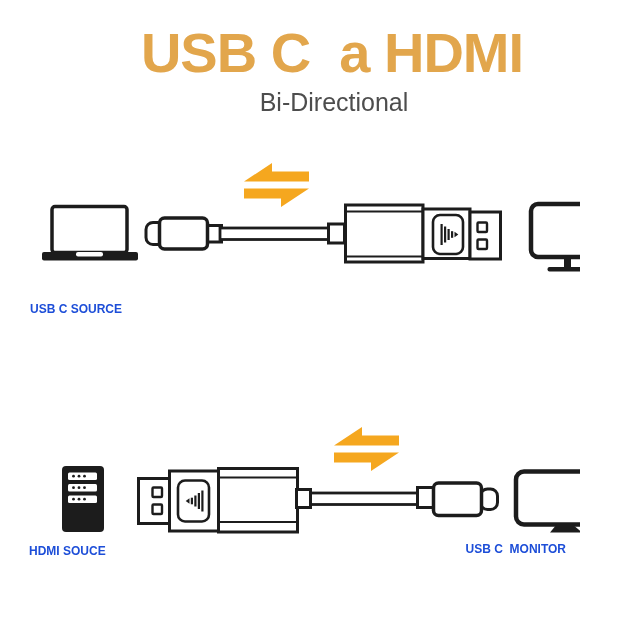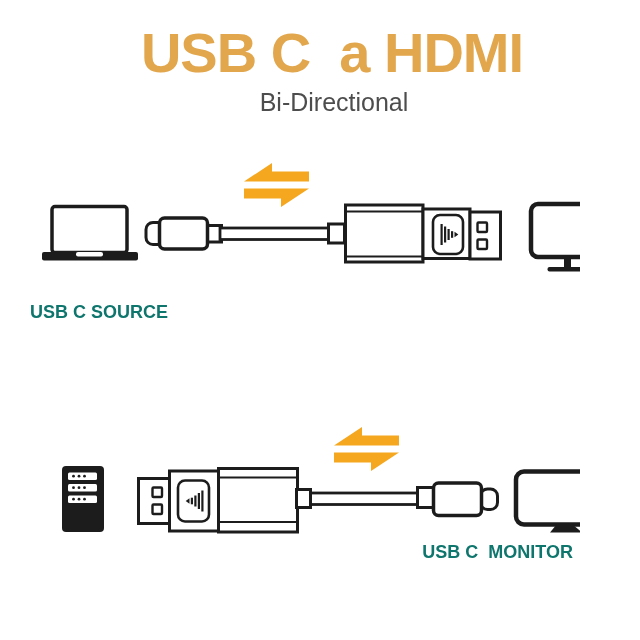--- a/index.html
+++ b/index.html
@@ -2,21 +2,21 @@
 <html><head>
 <meta charset="utf-8">
 <style>
   html,body{margin:0;padding:0;background:#fff;}
   .canvas{position:relative;width:580px;height:640px;background:#fff;overflow:hidden;
           font-family:"Liberation Sans",sans-serif;}
   .title{position:absolute;top:22px;left:12px;width:640px;text-align:center;
          font-size:56px;font-weight:700;letter-spacing:-1px;color:#E2A64C;white-space:pre;line-height:1.1;}
   .subtitle{position:absolute;top:88px;left:14px;width:640px;text-align:center;
             font-size:25px;font-weight:400;color:#4D4D4D;}
-  .label{position:absolute;font-size:18px;font-weight:700;color:#0f766e;white-space:pre;}
+  .label{position:absolute;font-size:12px;font-weight:700;color:#1d4ed8;white-space:pre;}
   .row-svg{position:absolute;left:0;width:640px;}
   #row1{top:150px;height:135px;}
   #row2{top:420px;height:120px;}
   .ln{fill:#fff;stroke:#1C1C1C;}
   .fillk{fill:#1C1C1C;stroke:none;}
 </style>
 </head>
 <body>
 
 <div class="canvas">
@@ -128,15 +128,16 @@
       <polygon points="399,435.5 362,435.5 362,427 334,445.5 399,445.5" fill="#F5A71F"></polygon>
       <polygon points="334,462.5 371,462.5 371,471 399,452.5 334,452.5" fill="#F5A71F"></polygon>
     </g>
 
     <g>
       <rect class="ln" x="516" y="471.5" width="93" height="53" rx="8" stroke-width="4.5"></rect>
       <polygon class="fillk" points="557,524 572,524 582,532.5 550,532.5"></polygon>
     </g>
   </svg>
 
-  <div class="label" style="right:7px;top:542px">USB C  MONITOR</div>
+  <div class="label" style="left:29px;top:544px">HDMI SOUCE</div>
+  <div class="label" style="right:14px;top:542px">USB C  MONITOR</div>
 
 </div>
 
 </body></html>

